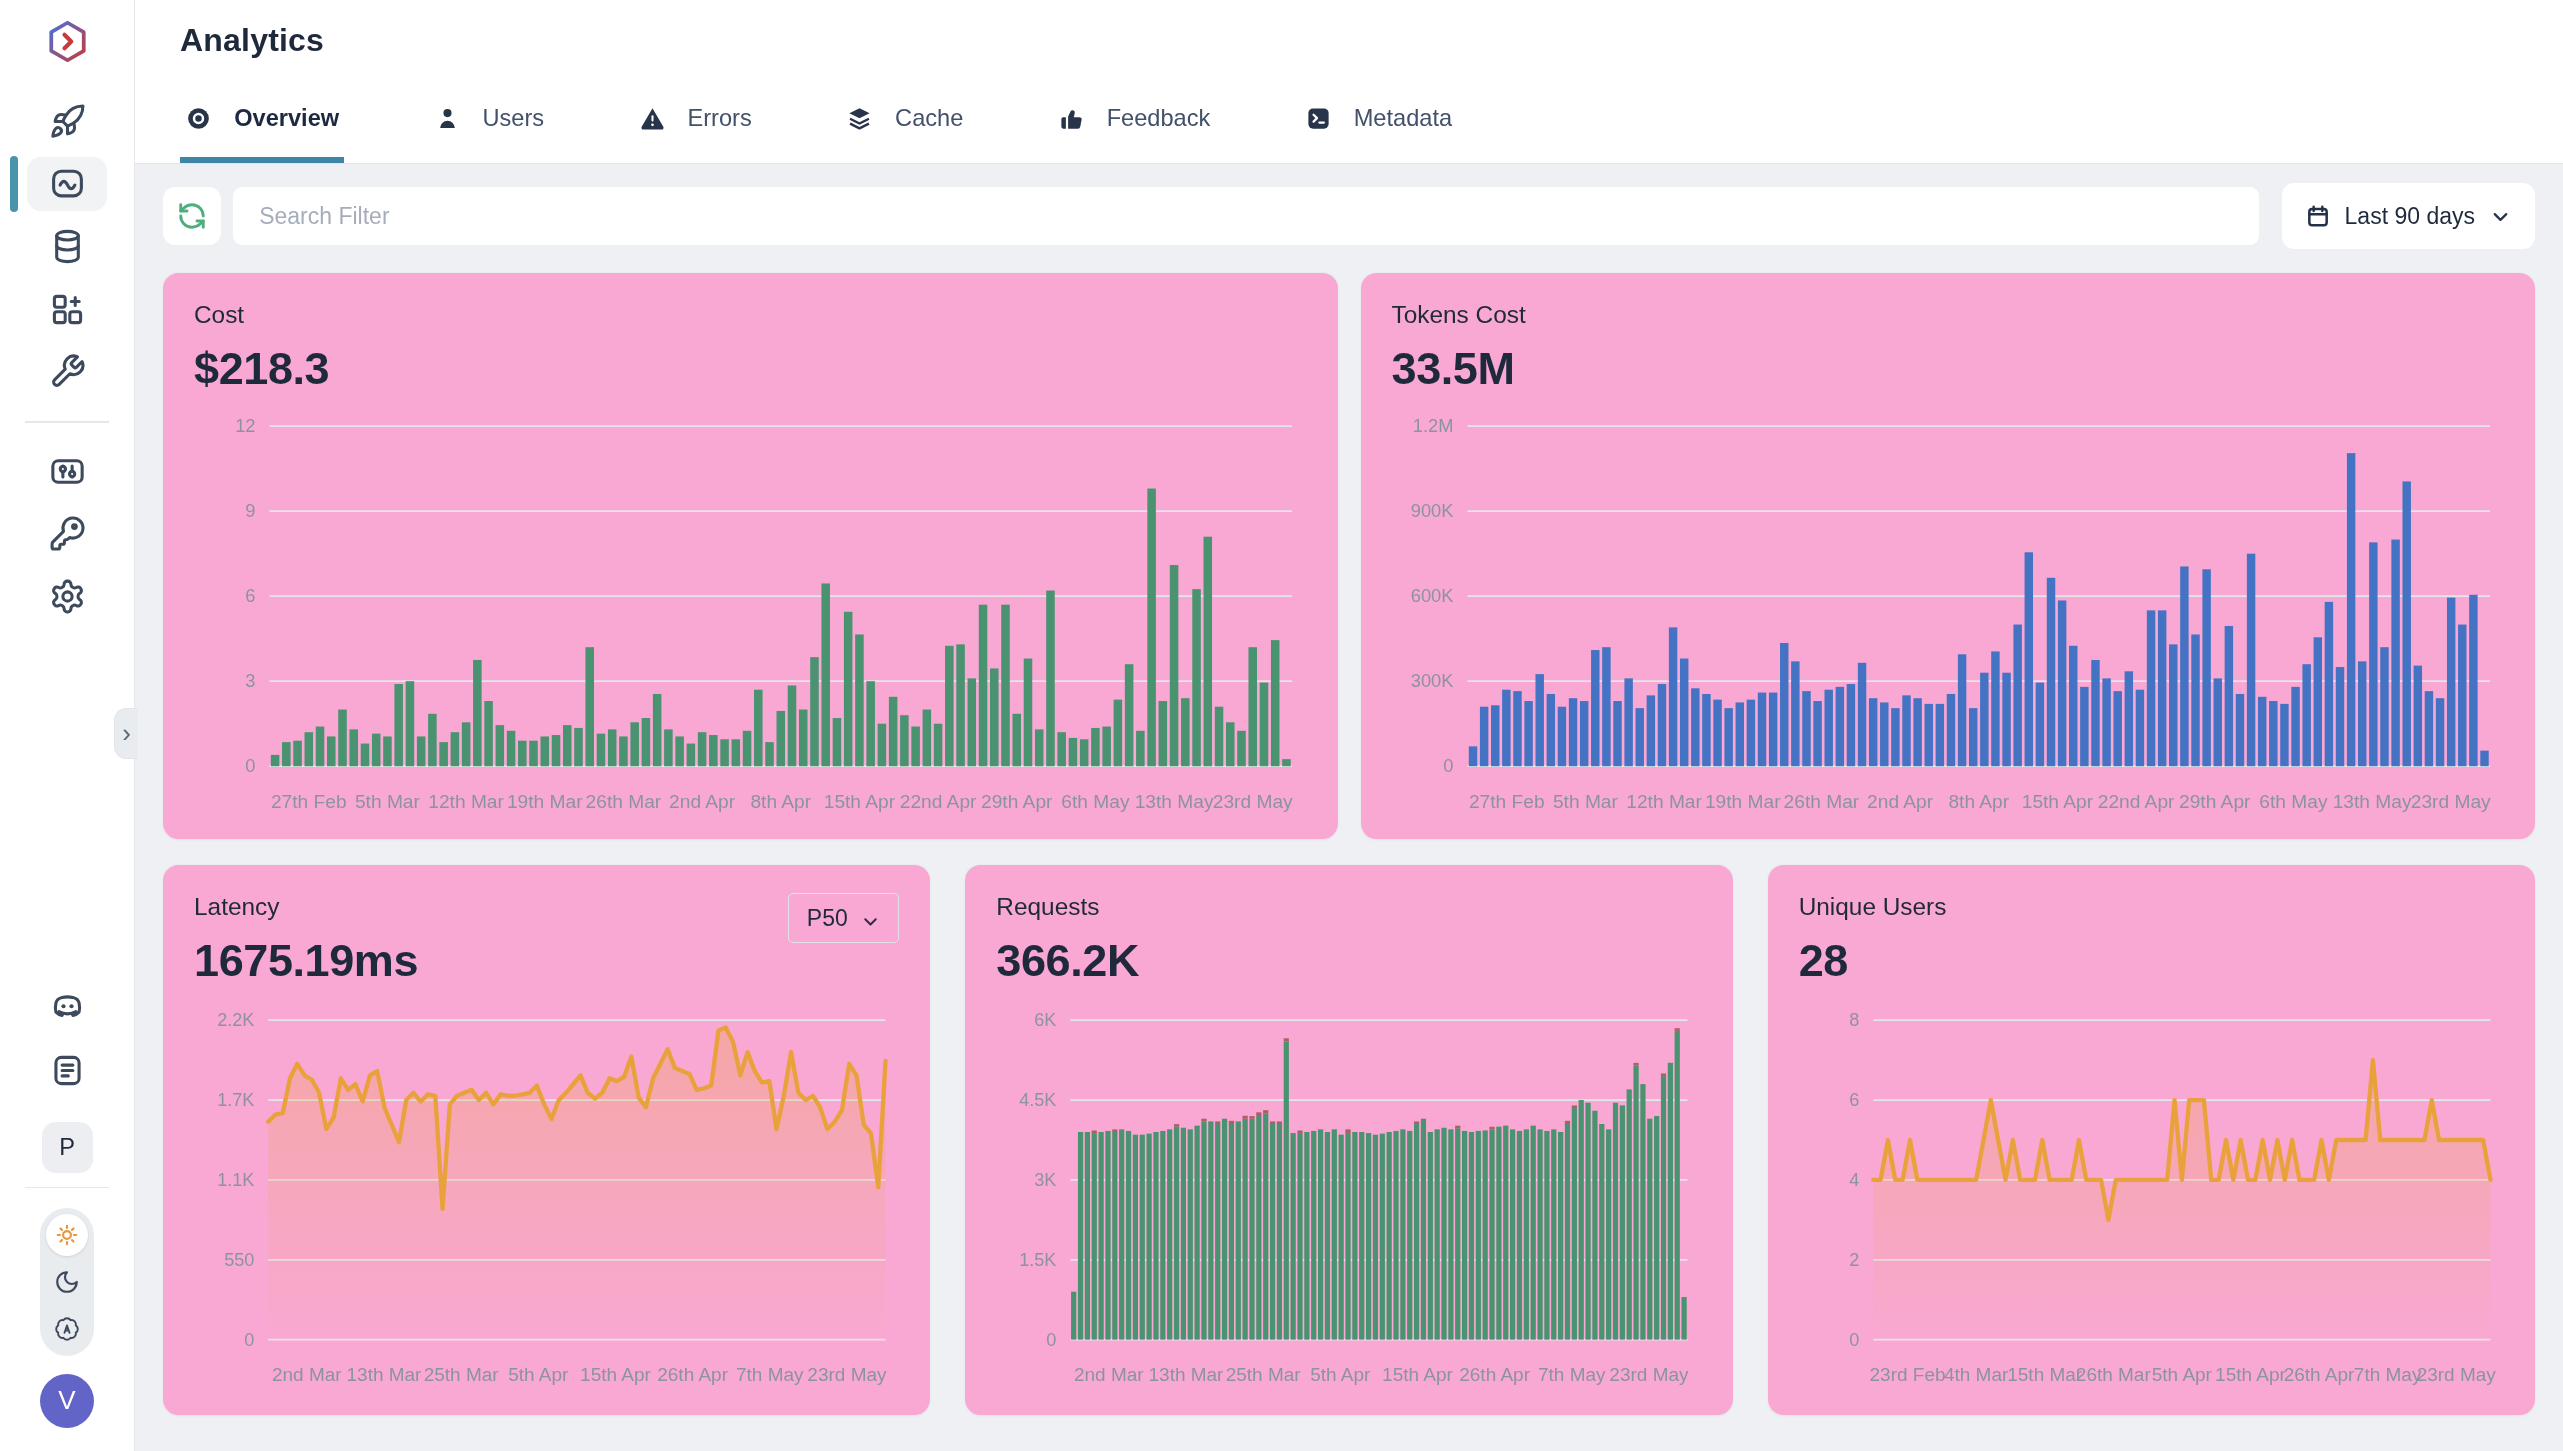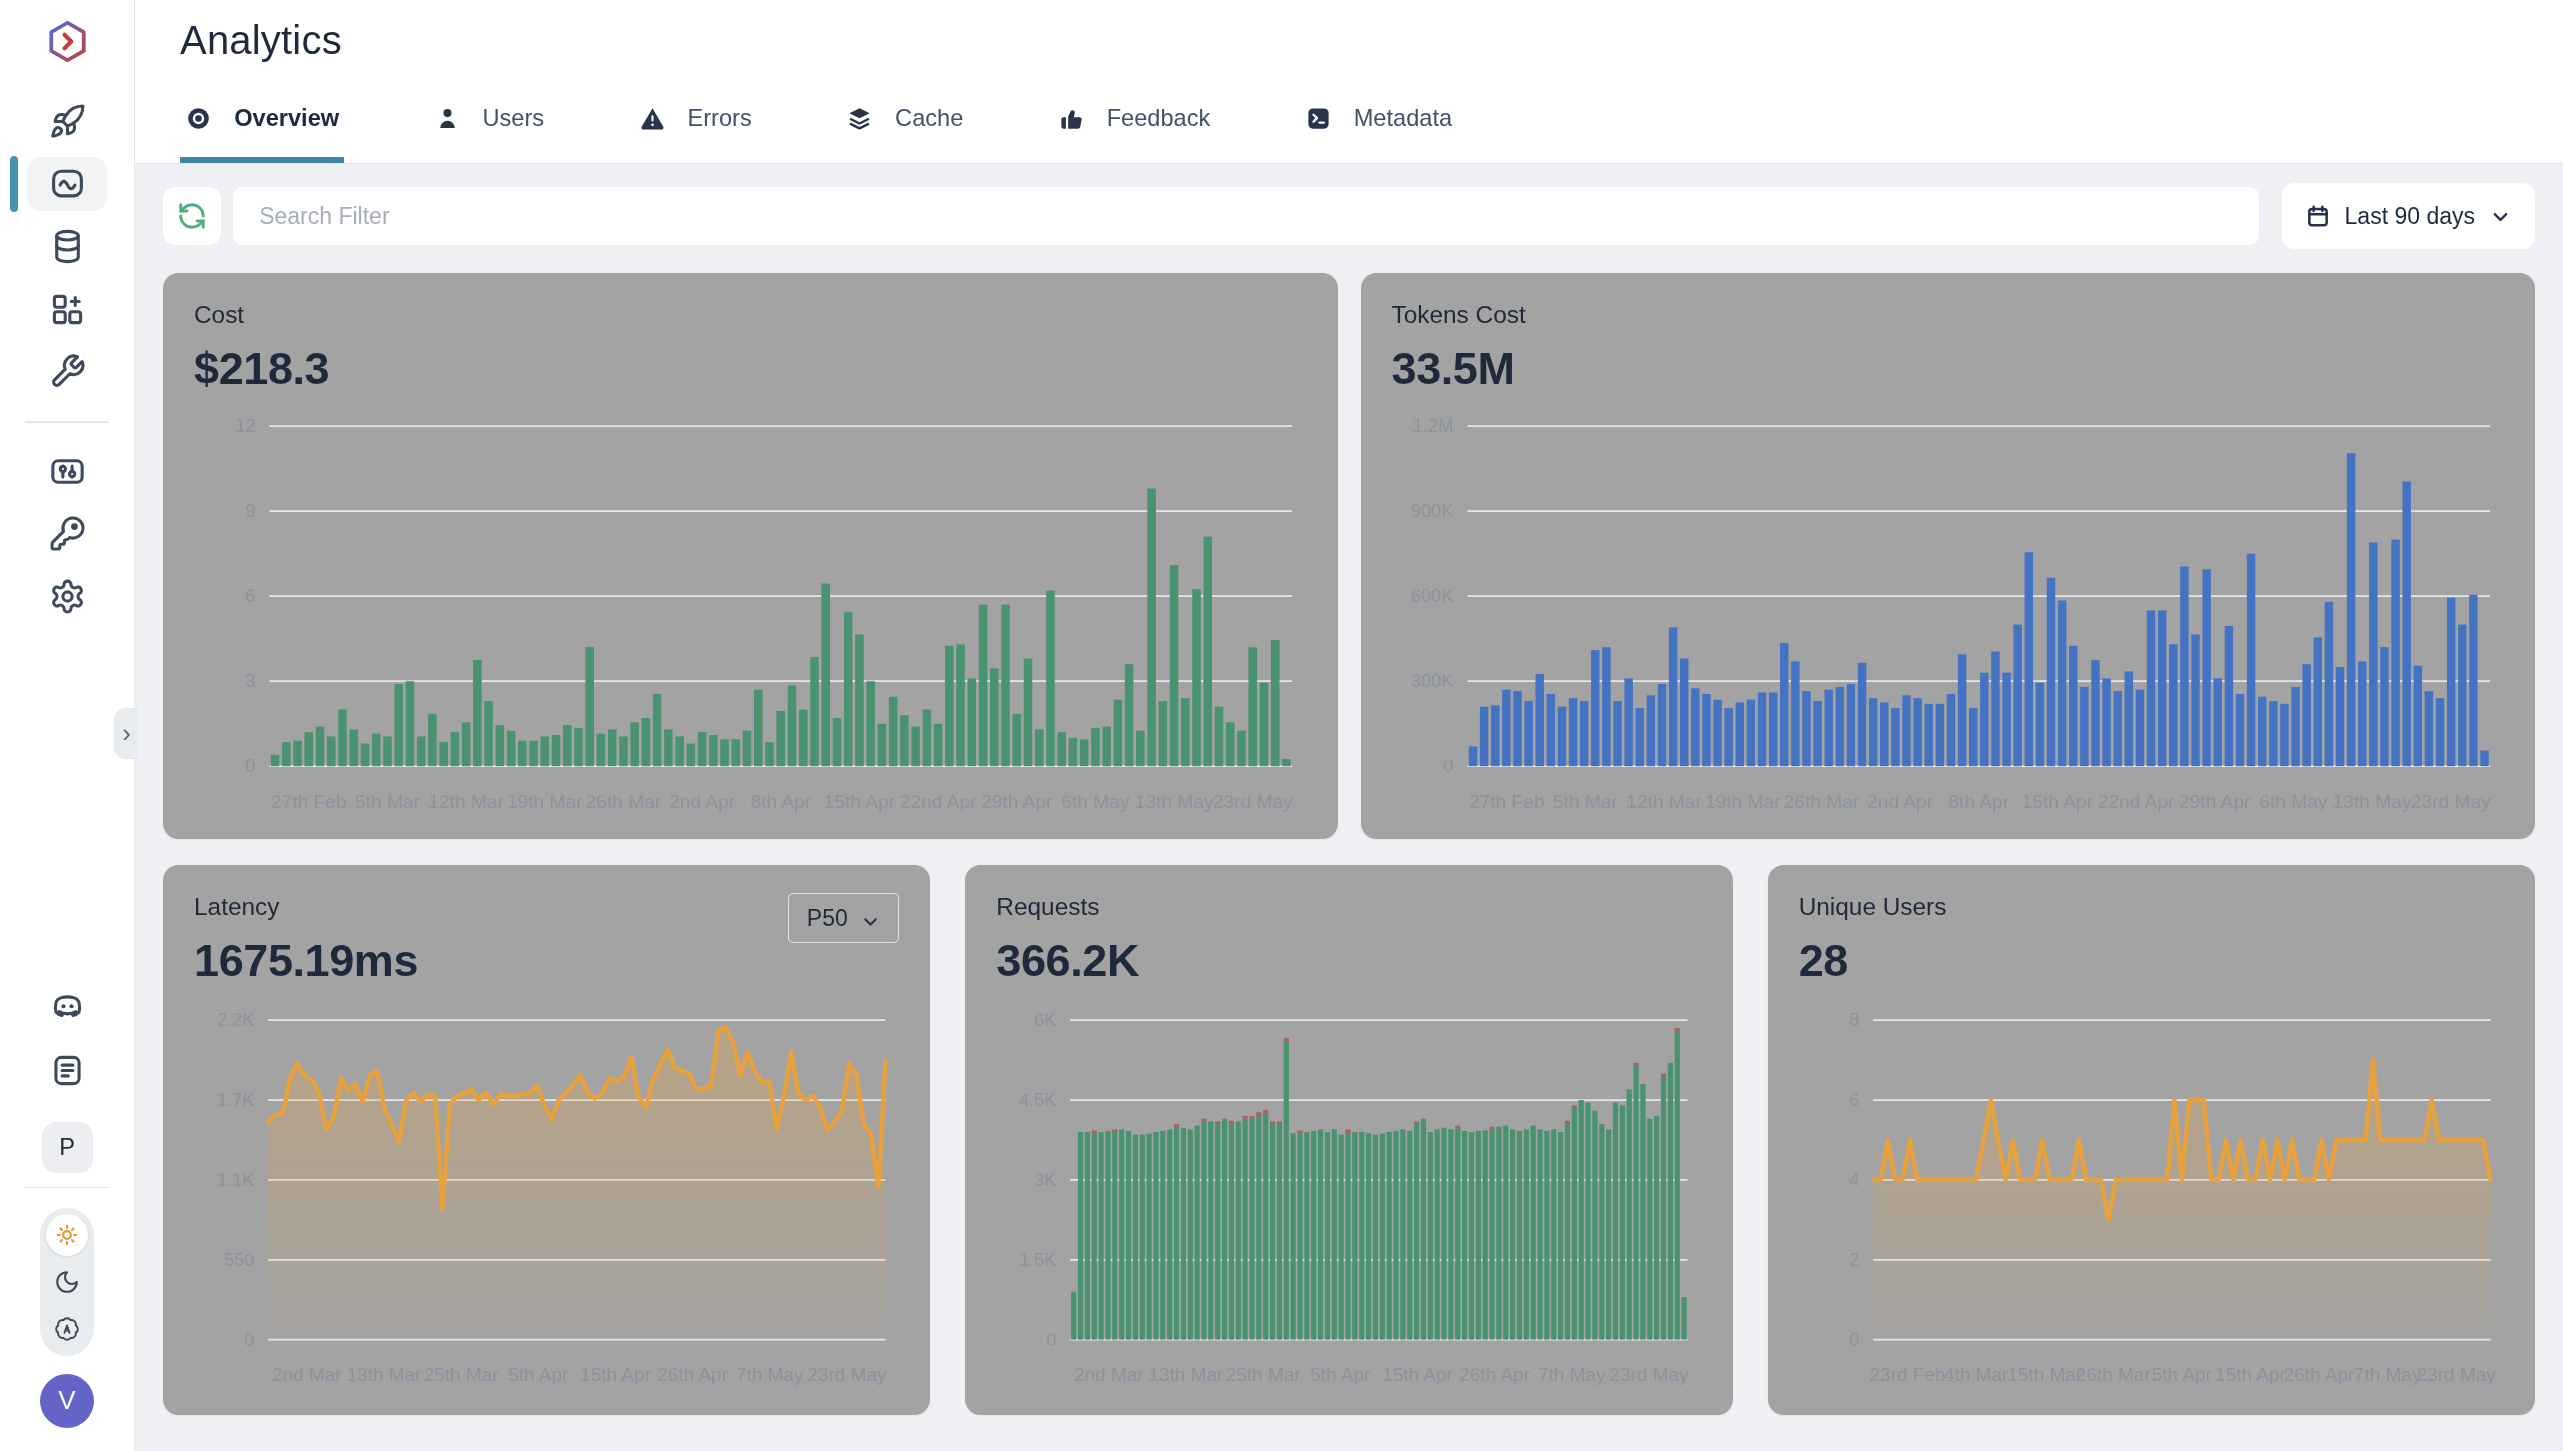--- a/index.html
+++ b/index.html
@@ -29,21 +29,21 @@
   .theme-btn.active{background:#fff;box-shadow:0 0.9px 2.6px rgba(0,0,0,.12)}
   .avatar-v{width:54px;height:54px;border-radius:50%;background:#6264c7;color:#fff;font-size:26px;
     display:flex;align-items:center;justify-content:center;margin-bottom:24.4px;cursor:pointer}
   .collapse-handle{position:absolute;left:114px;top:708px;width:24.4px;height:51px;background:#e9ecef;
     border:1.7px solid #e2e5e9;border-right:none;border-radius:12.2px 0 0 12.2px;display:flex;align-items:center;
     justify-content:center;color:#5b6676;font-size:26px;cursor:pointer;z-index:5}
 
   
   .main{flex:1;display:flex;flex-direction:column;min-width:0}
   .topbar{height:80px;background:#fff;display:flex;align-items:center;padding-left:45px;flex-shrink:0}
-  .page-title{font-size:40px;font-weight:400;letter-spacing:0.2px}
+  .page-title{font-size:32px;font-weight:700;letter-spacing:0.2px}
   .tabbar{height:84px;background:#fff;border-bottom:1.7px solid #e2e5e9;display:flex;align-items:stretch;
     padding-left:45px;gap:84px;flex-shrink:0}
   .tab{display:flex;align-items:center;gap:22px;font-size:23.6px;color:#42506a;cursor:pointer;
     border-bottom:6.1px solid transparent;padding:0 5.2px}
   .tab.active{color:#1c2940;font-weight:700;border-bottom-color:#3e86a8}
   .tab-icon{width:27px;height:27px;flex-shrink:0}
 
   .content{flex:1;background:#eef0f3;padding:23px 28px 0;overflow:hidden}
 
   
@@ -52,21 +52,21 @@
     justify-content:center;cursor:pointer;flex-shrink:0}
   .search-input{flex:1;height:58px;margin-left:12.2px;background:#fff;border:none;border-radius:9px;
     padding:0 26px;font-size:23px;font-family:"Liberation Sans",sans-serif;color:#1e293b;outline:none}
   .search-input::placeholder{color:#a6adba}
   .date-btn{margin-left:23px;height:66px;background:#fff;border-radius:12.2px;display:flex;align-items:center;
     gap:14px;padding:0 23px;font-size:23px;color:#1e293b;cursor:pointer;flex-shrink:0}
 
   
   .cards-row1{display:grid;grid-template-columns:1fr 1fr;gap:23px;margin-top:28px}
   .cards-row2{display:grid;grid-template-columns:1fr 1fr 1fr;gap:35px;margin-top:26px}
-  .card{background:#a3a3a3;border-radius:15.7px;padding:28px 31px 17.4px;box-shadow:0 0.9px 2.6px rgba(16,24,40,.06)}
+  .card{background:#f9a8d4;border-radius:15.7px;padding:28px 31px 17.4px;box-shadow:0 0.9px 2.6px rgba(16,24,40,.06)}
   .card-head{display:flex;justify-content:space-between;align-items:flex-start}
   .card-title{font-size:24.4px;color:#1f2937}
   .card-value{font-size:45px;font-weight:700;margin-top:14px;letter-spacing:-0.4px}
   .chart{margin-top:19px}
   .chart.tall{height:408px}
   .chart.short{height:391px}
   .select-box{display:flex;align-items:flex-end;gap:12.2px;border:1.7px solid #dfe3e8;border-radius:5px;
     padding:10.5px 17.4px;font-size:23px;color:#1e293b;cursor:pointer}
 </style>
 </head>

